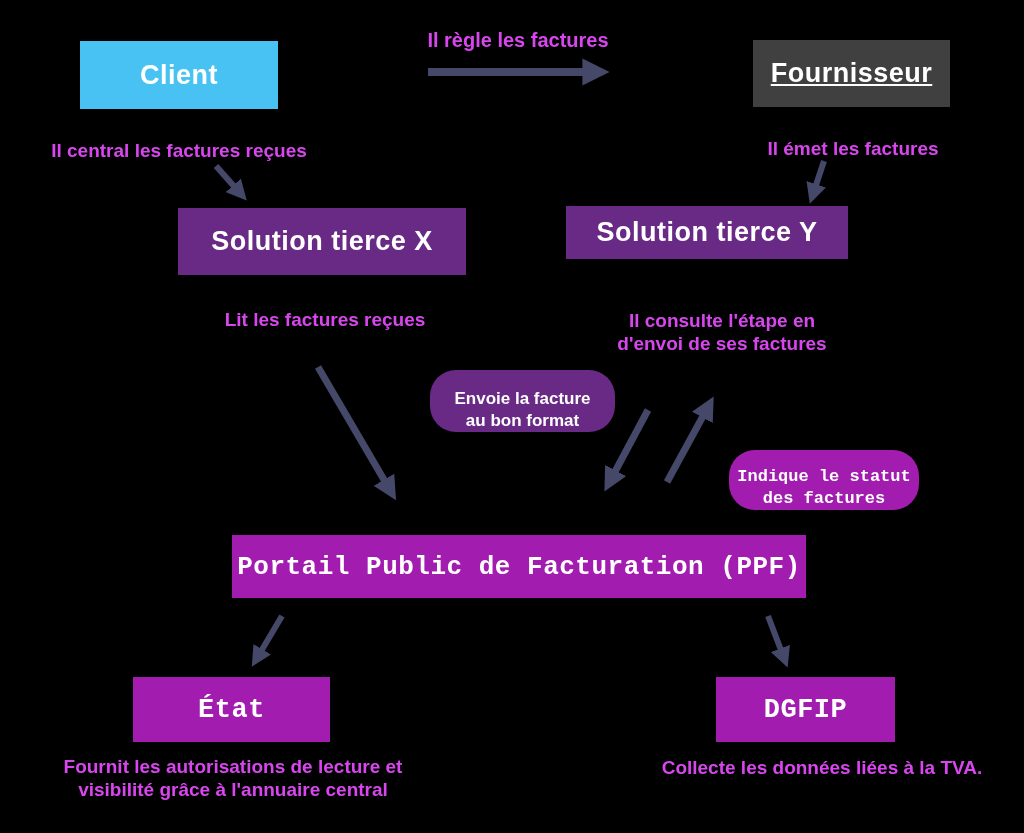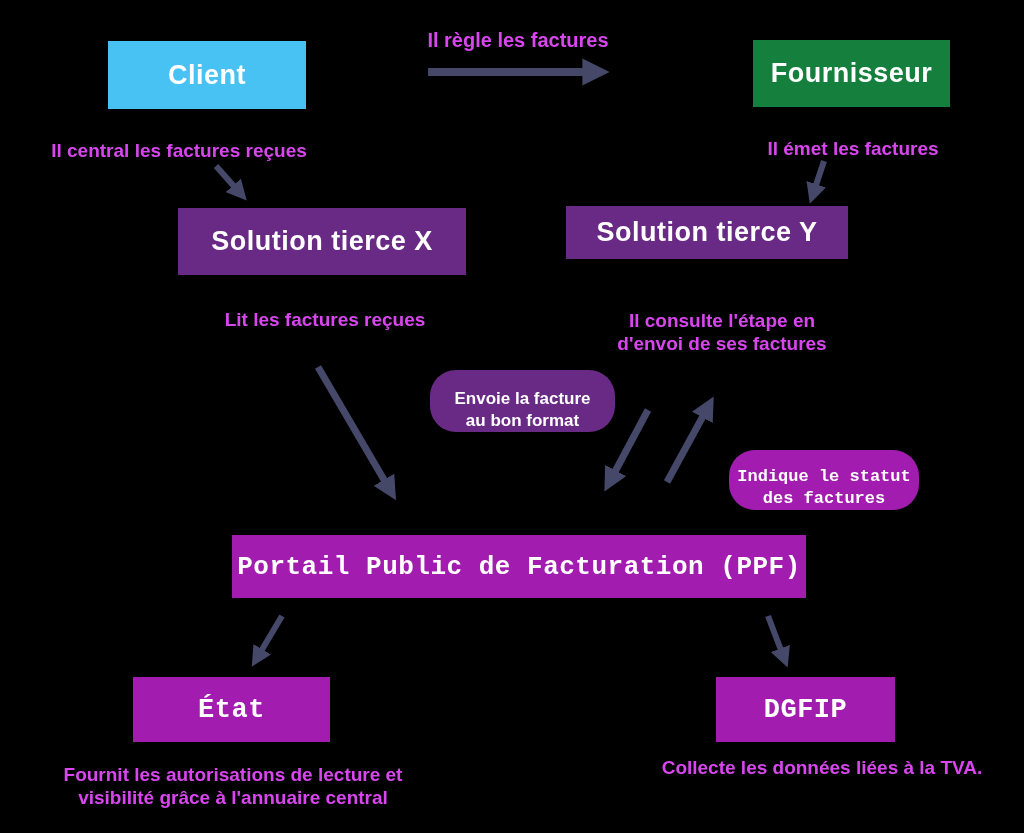--- a/index.html
+++ b/index.html
@@ -5,24 +5,24 @@
   html,body{margin:0;padding:0;background:#000;}
   #canvas{
     position:relative;width:1024px;height:833px;background:#000000;
     font-family:"Liberation Sans",sans-serif;overflow:hidden;
   }
   .box{
     position:absolute;display:flex;align-items:center;justify-content:center;
     color:#ffffff;font-weight:bold;font-size:27px;letter-spacing:.5px;text-align:center;
   }
   .blue{background:#47C2F2;}
-  .orange{background:#15803d;}
+  .orange{background:#404040;text-decoration:underline;}
   .purple{background:#692A85;}
   .green{background:#a21caf;font-family:Liberation Mono, monospace;}
-  #client{left:80px;top:41px;width:198px;height:68px;margin-left:28px;}
+  #client{left:80px;top:41px;width:198px;height:68px;}
   #fournisseur{left:753px;top:40px;width:197px;height:67px;}
   #solution-x{left:178px;top:208px;width:288px;height:67px;}
   #solution-y{left:566px;top:206px;width:282px;height:53px;}
   #ppf{left:232px;top:535px;width:574px;height:63px;font-size:26px;}
   #etat{left:133px;top:677px;width:197px;height:65px;}
   #dgfip{left:716px;top:677px;width:179px;height:65px;}
   .bubble{
     position:absolute;border-radius:26px;display:flex;flex-direction:column;
     align-items:center;justify-content:flex-end;color:#fff;font-weight:bold;
     font-size:17px;line-height:22px;text-align:center;
@@ -31,21 +31,21 @@
   #bubble-statut{left:729px;top:450px;width:190px;height:60px;}
   .caption{
     position:absolute;color:#d946ef;font-weight:bold;text-align:center;
     font-size:19px;line-height:23px;
   }
   #cap-regle{left:418px;top:29px;width:200px;font-size:20px;}
   #cap-consulte-recues{left:29px;top:139px;width:300px;}
   #cap-emet{left:753px;top:137px;width:200px;}
   #cap-lit{left:215px;top:308px;width:220px;}
   #cap-consulte-etape{left:602px;top:309px;width:240px;}
-  #cap-etat{left:53px;top:755px;width:360px;margin-top:8px;}
+  #cap-etat{left:53px;top:755px;width:360px;}
   #cap-dgfip{left:642px;top:756px;width:360px;}
   #arrows{position:absolute;left:0;top:0;}
   #arrows path{stroke:#454868;fill:none;}
 </style>
 </head>
 <body>
 
 <div id="canvas">
 
   <svg id="arrows" width="1024" height="833">

